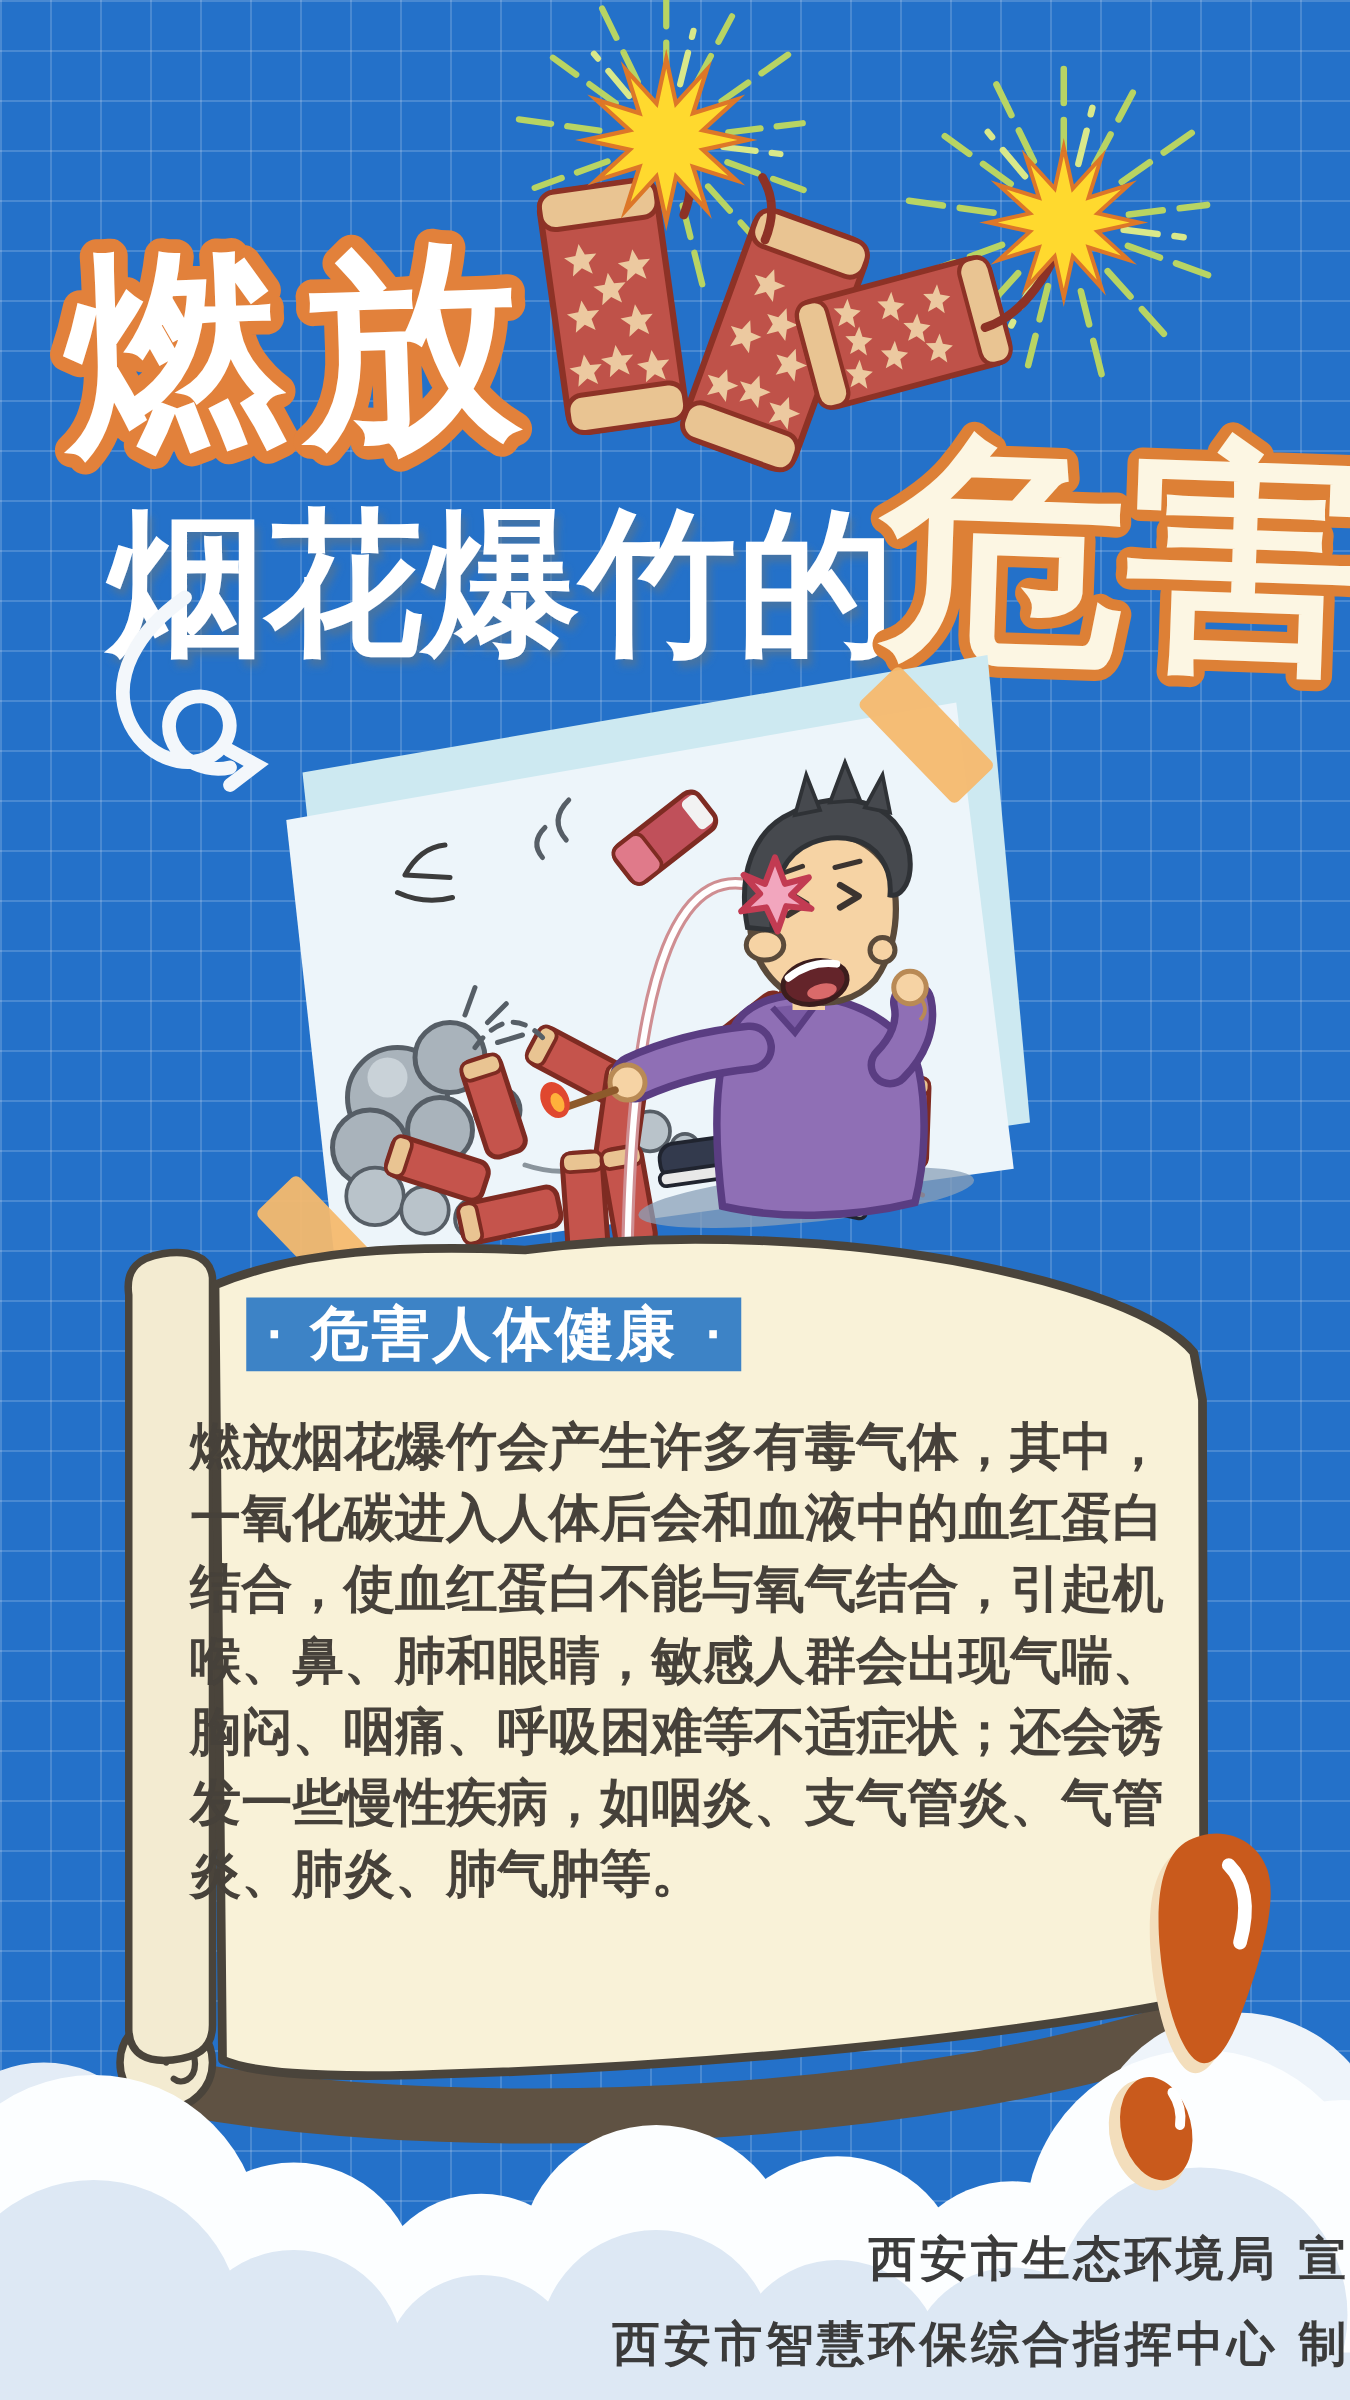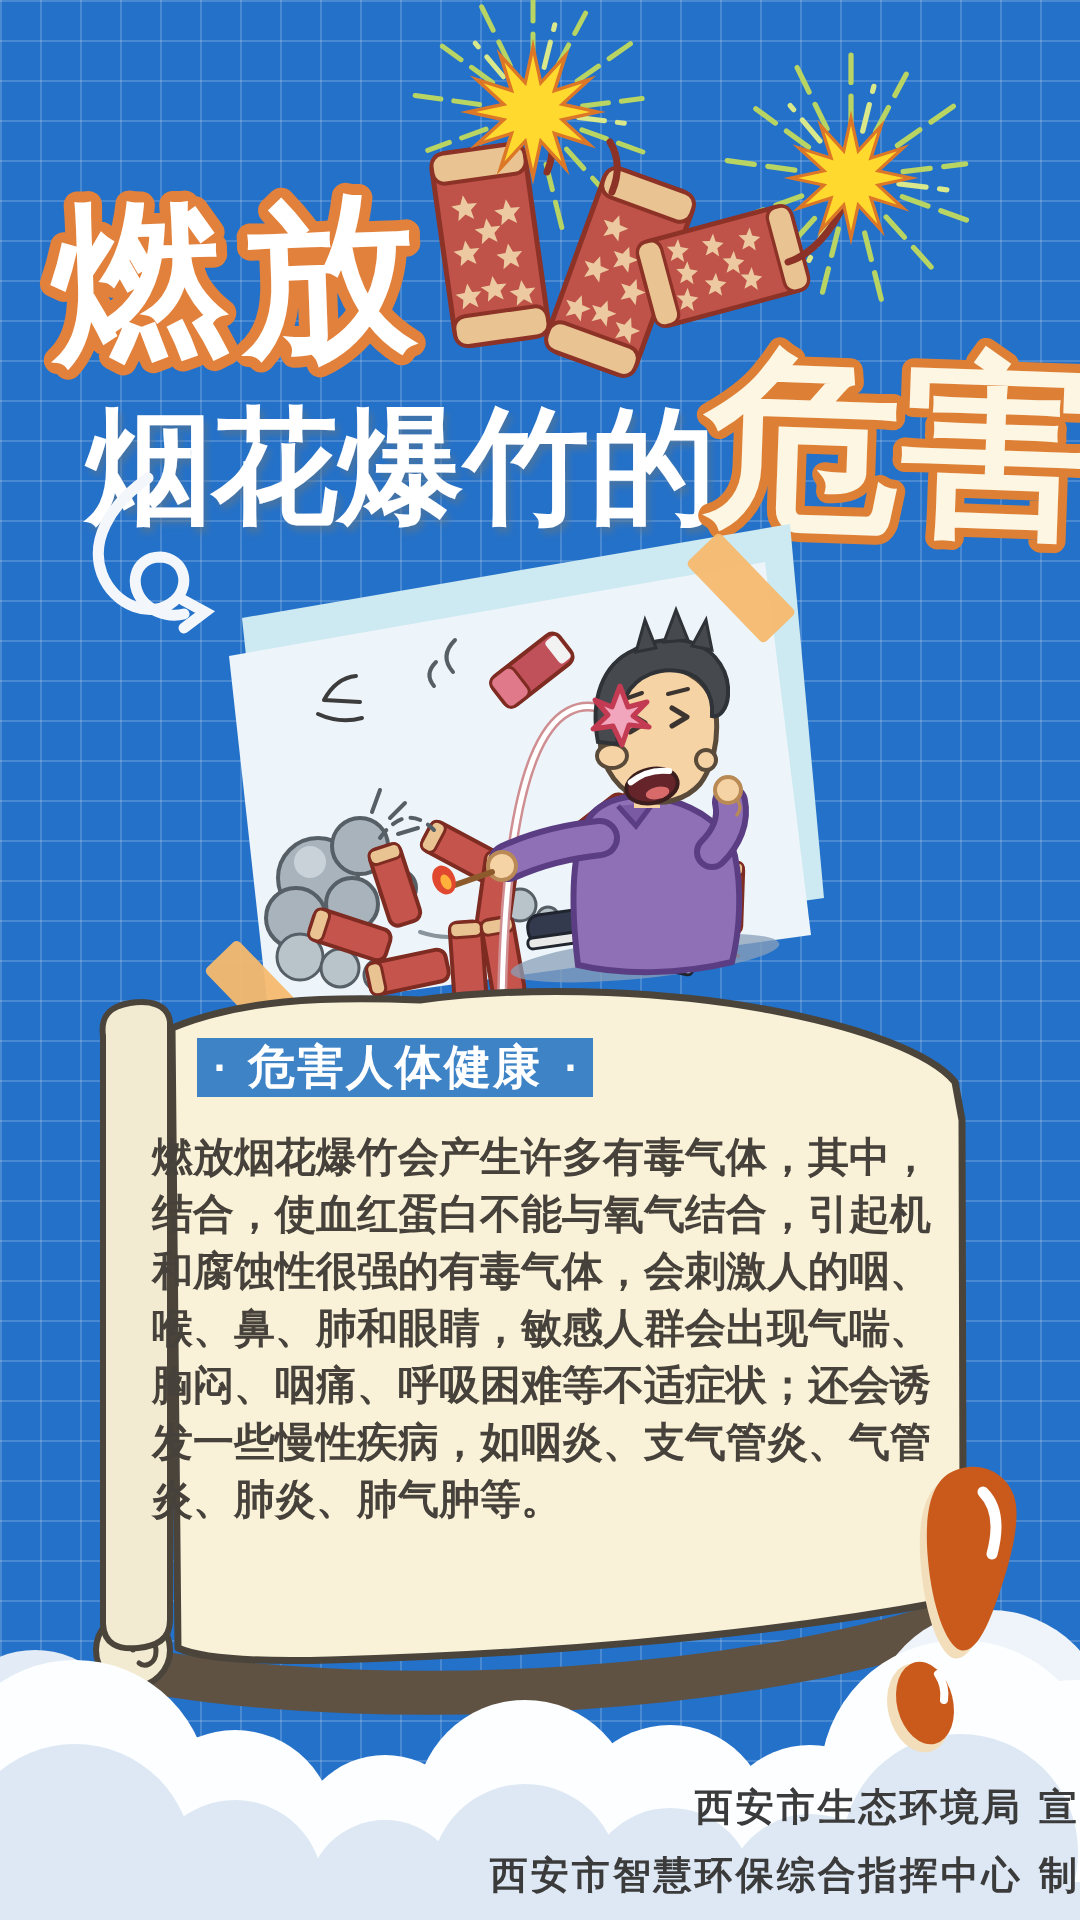--- a/index.html
+++ b/index.html
@@ -273,22 +273,22 @@
 </svg>
 
 <div class="banner">
   <span class="dot">·</span>
   <span class="hd">危害人体健康</span>
   <span class="dot">·</span>
 </div>
 
 <div class="bodytext">
   <div class="ln">燃放烟花爆竹会产生许多有毒气体，其中，</div>
+  <div class="ln">一氧化碳进入人体后会和血液中的血红蛋白</div>
   <div class="ln">结合，使血红蛋白不能与氧气结合，引起机</div>
-  <div class="ln">和腐蚀性很强的有毒气体，会刺激人的咽、</div>
   <div class="ln">喉、鼻、肺和眼睛，敏感人群会出现气喘、</div>
   <div class="ln">胸闷、咽痛、呼吸困难等不适症状；还会诱</div>
   <div class="ln">发一些慢性疾病，如咽炎、支气管炎、气管</div>
   <div class="ln">炎、肺炎、肺气肿等。</div>
 </div>
 
 <div id="credit1" class="credit">西安市生态环境局  宣</div>
 <div id="credit2" class="credit">西安市智慧环保综合指挥中心  制</div>
 
 </div>

